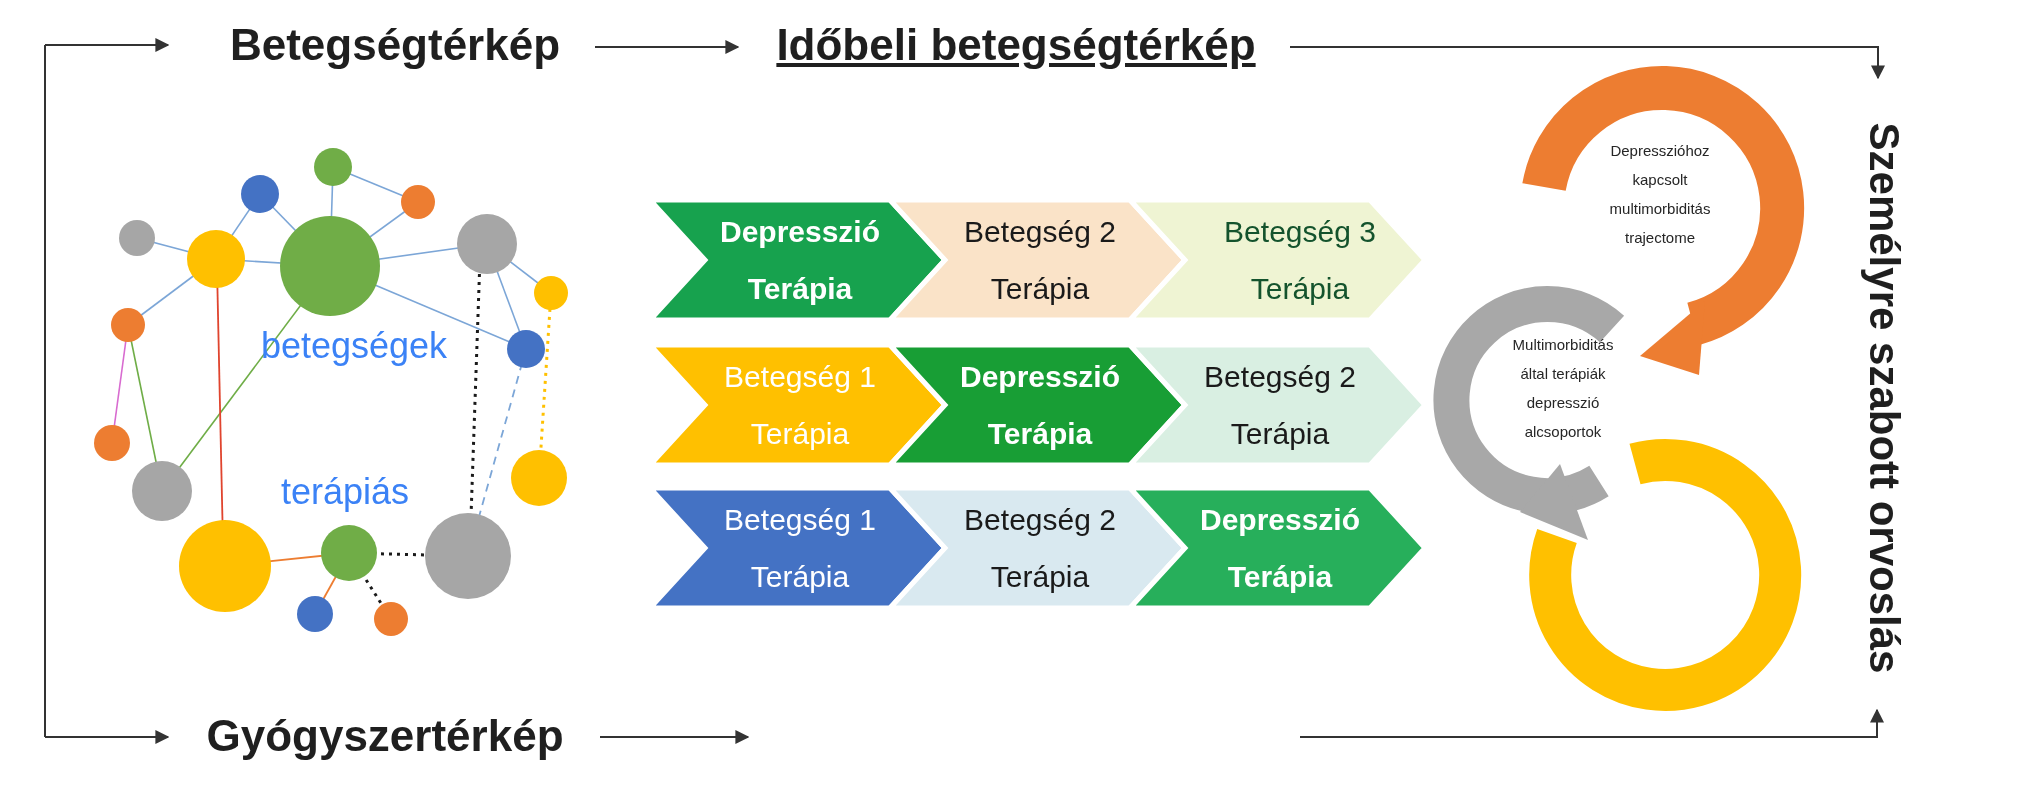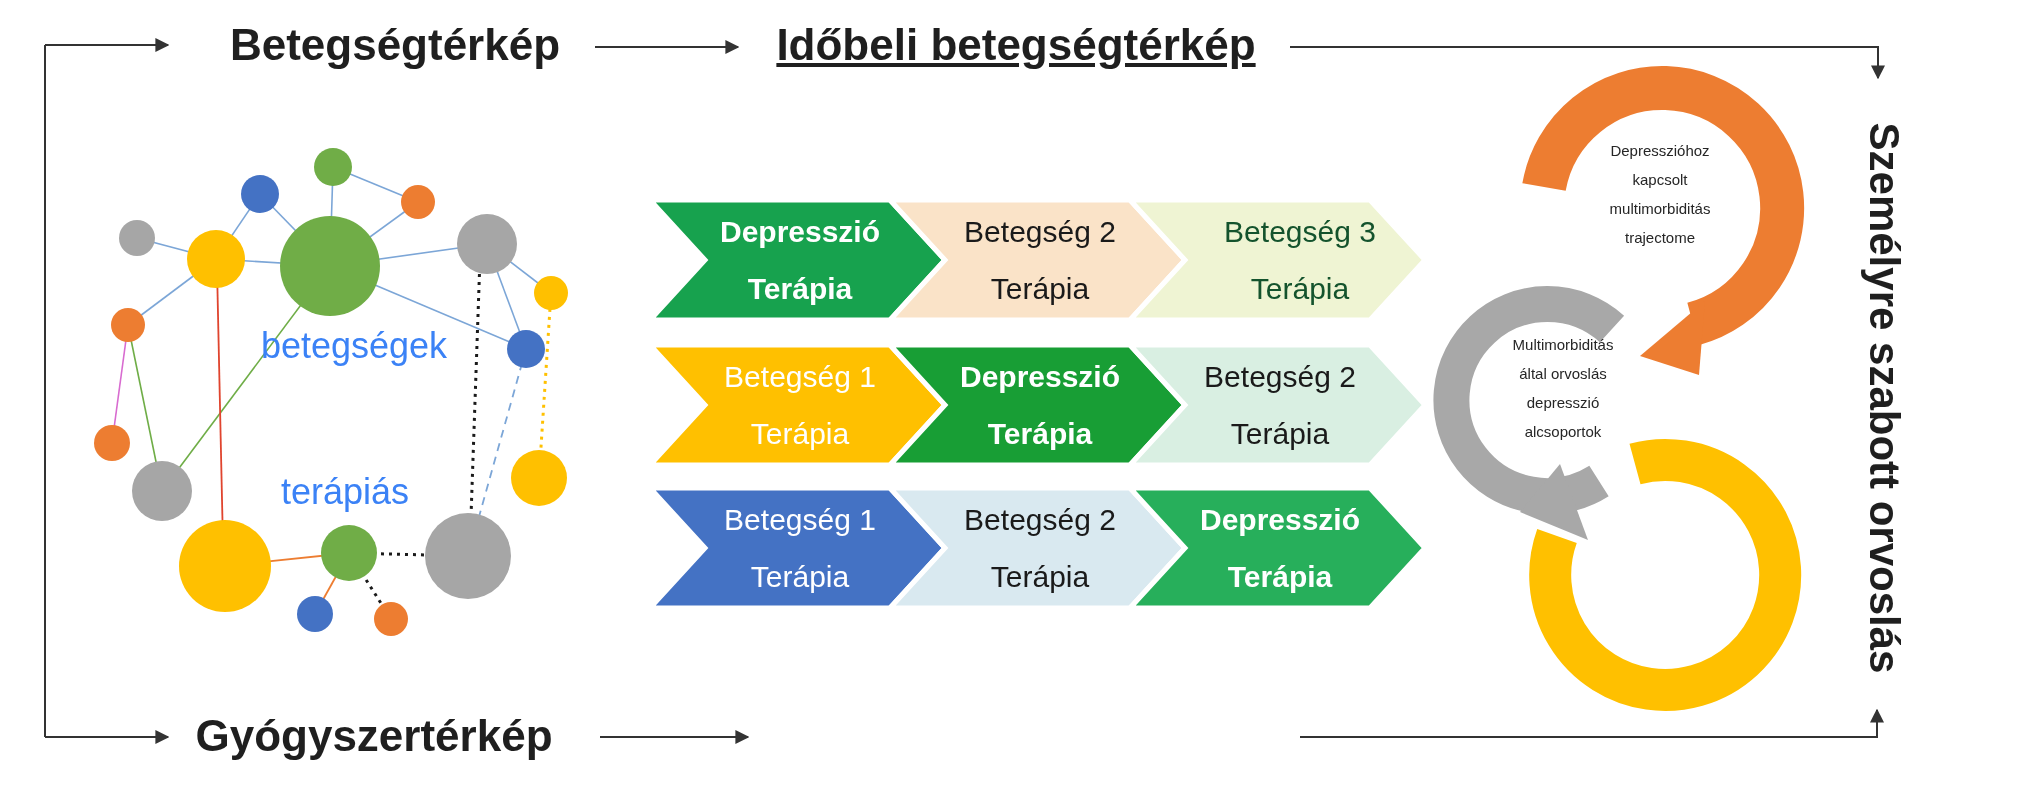--- a/index.html
+++ b/index.html
@@ -118,21 +118,21 @@
 
       <path d="M1612,329 A96,96 0 1 0 1599,481" fill="none" stroke-width="36" stroke="#A8A8A8"></path>
       <polygon points="1588,540 1520,512 1560,464" fill="#A8A8A8"></polygon>
 
       <path d="M1635,464 A115,115 0 1 1 1557,536" fill="none" stroke-width="42" stroke="#FFC000"></path>
     </g>
   </svg>
 
   <div class="abs flow-title" style="left:395px;top:45px;">Betegségtérkép</div>
   <div class="abs flow-title" style="left:1016px;top:45px;text-decoration:underline;">Időbeli betegségtérkép</div>
-  <div class="abs flow-title" style="left:374px;top:736px;">Gyógyszertérkép</div>
+  <div class="abs flow-title" style="left:385px;top:736px;">Gyógyszertérkép</div>
   <div class="abs vertical-title" style="left:1884px;top:398px;">Személyre szabott orvoslás</div>
 
   <div class="abs net-label" style="left:354px;top:346px;">betegségek</div>
   <div class="abs net-label" style="left:345px;top:492px;">terápiás</div>
 
   <div class="abs chev-block seg-bold" style="left:800px;top:260px;color:#FFFFFF;">
     <span class="chev-line">Depresszió</span>
     <span class="chev-line">Terápia</span>
   </div>
   <div class="abs chev-block" style="left:1040px;top:260px;color:#1A1A1A;">
@@ -171,18 +171,18 @@
   </div>
 
   <div class="abs ring-block" style="left:1660px;top:194px;">
     <div>Depresszióhoz</div>
     <div>kapcsolt</div>
     <div>multimorbiditás</div>
     <div>trajectome</div>
   </div>
   <div class="abs ring-block" style="left:1563px;top:388px;">
     <div>Multimorbiditás</div>
-    <div>által orvoslás</div>
+    <div>által terápiák</div>
     <div>depresszió</div>
     <div>alcsoportok</div>
   </div>
 
 </div>
 
 </body></html>

